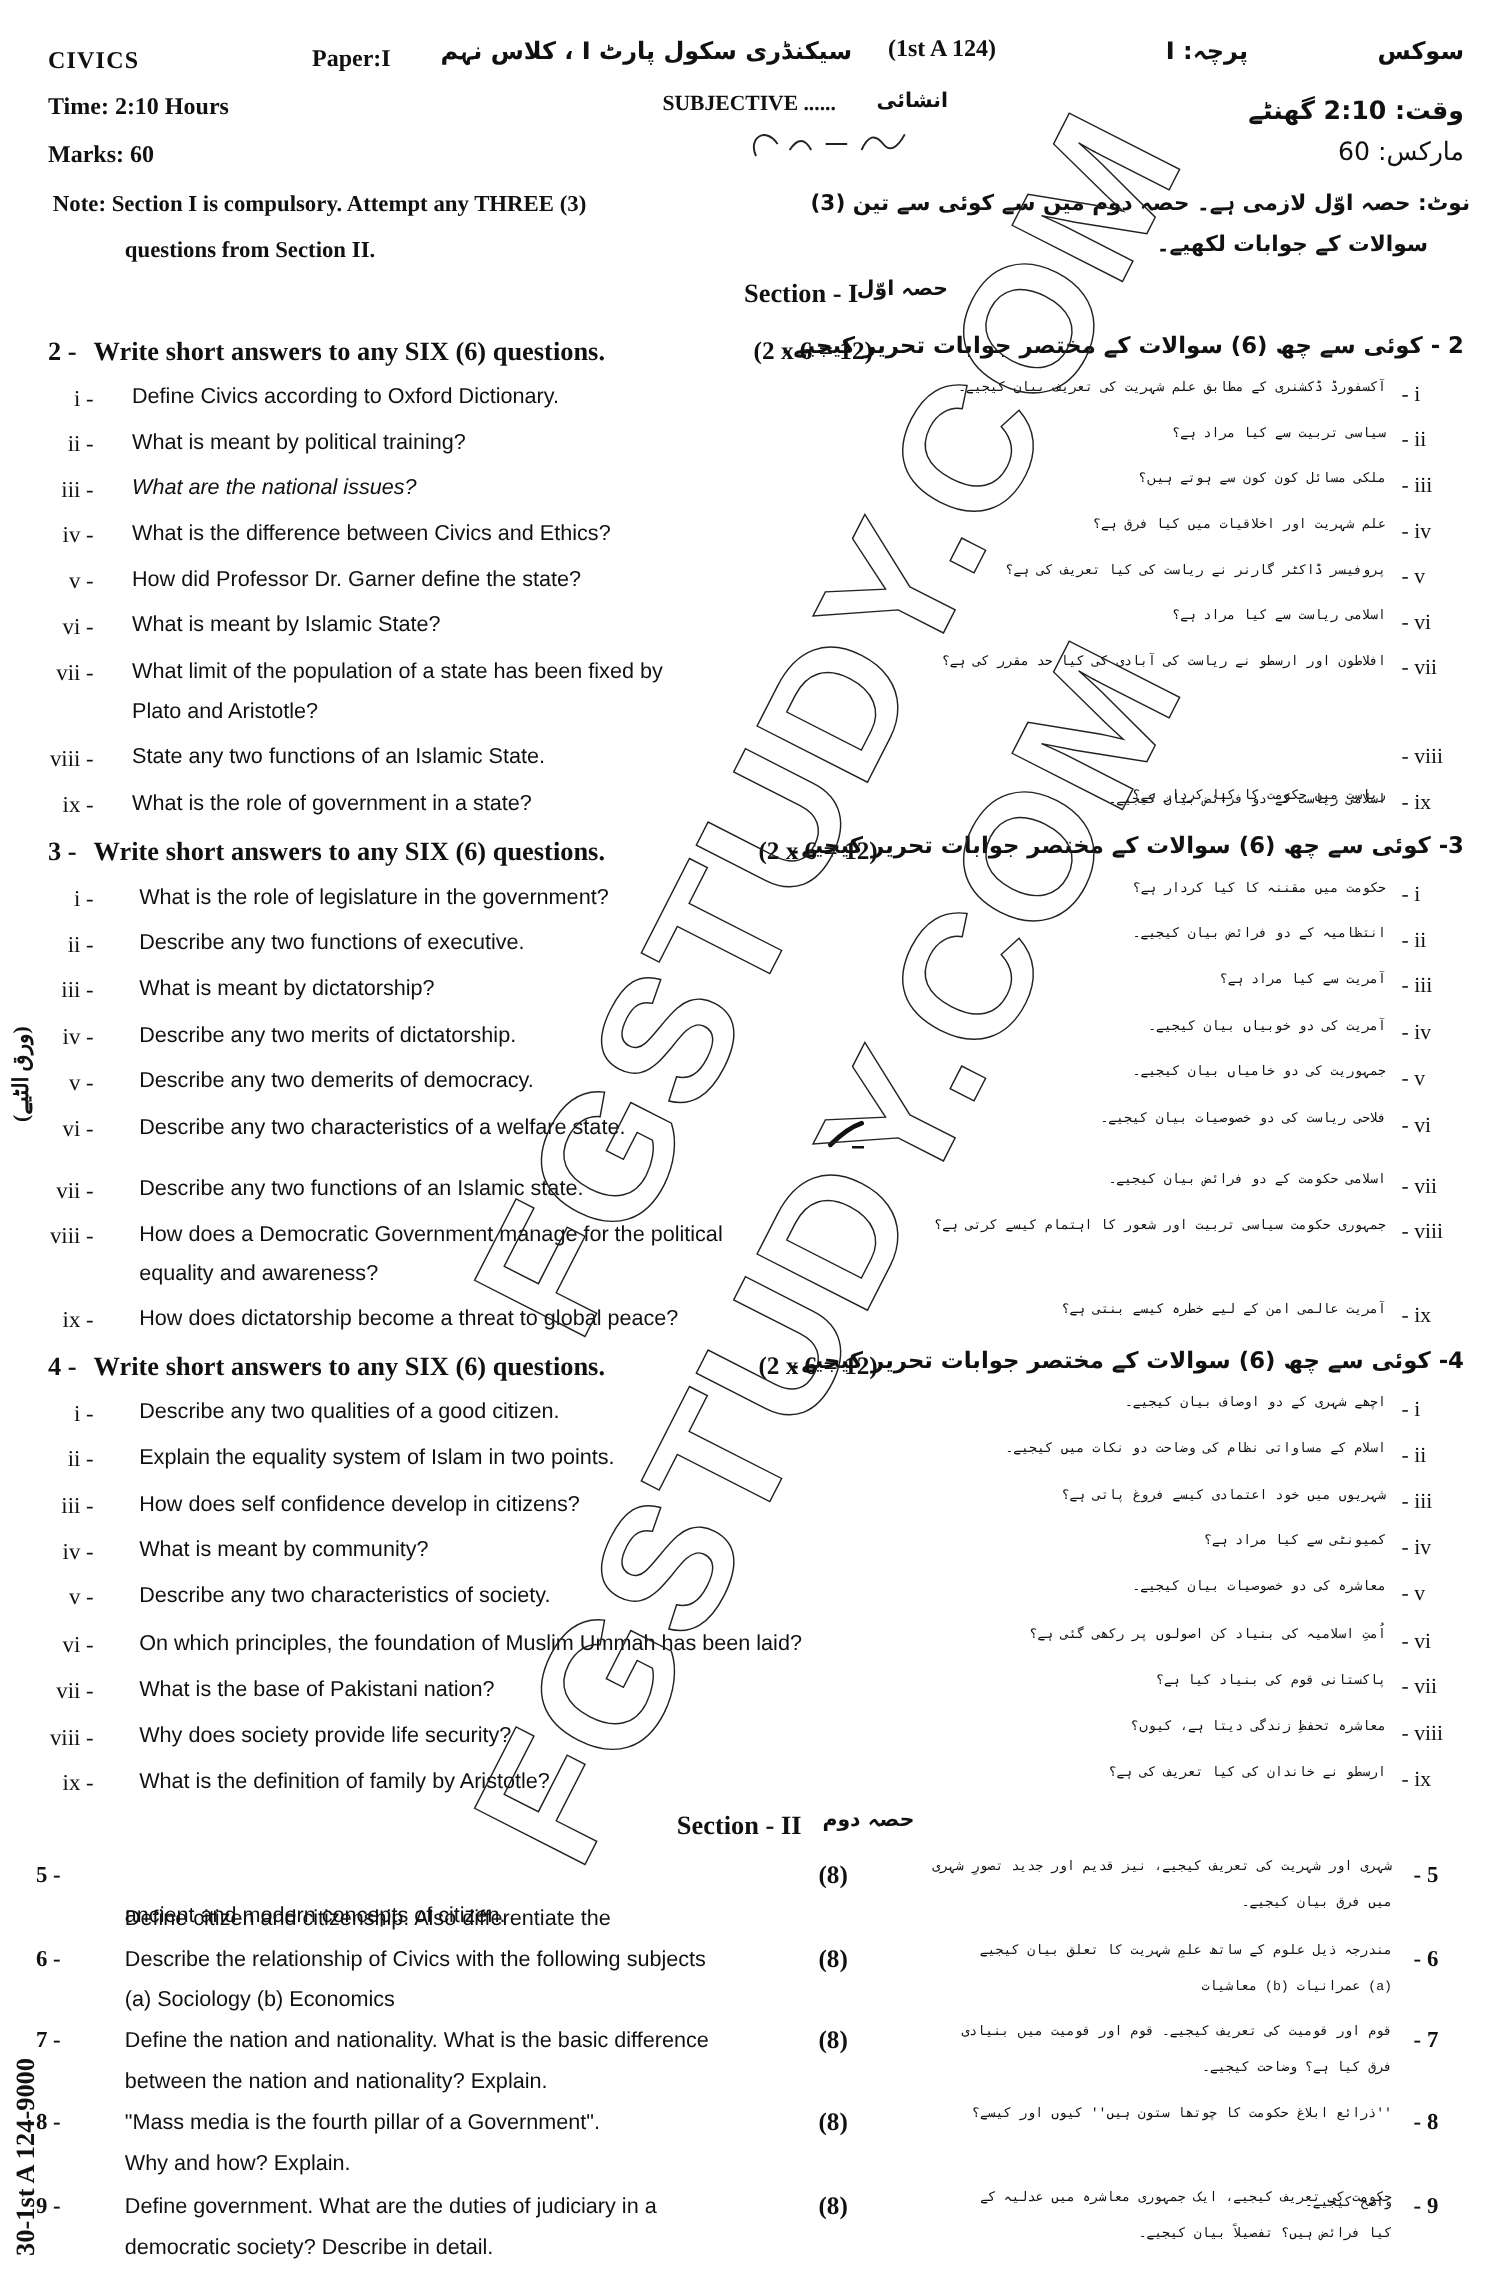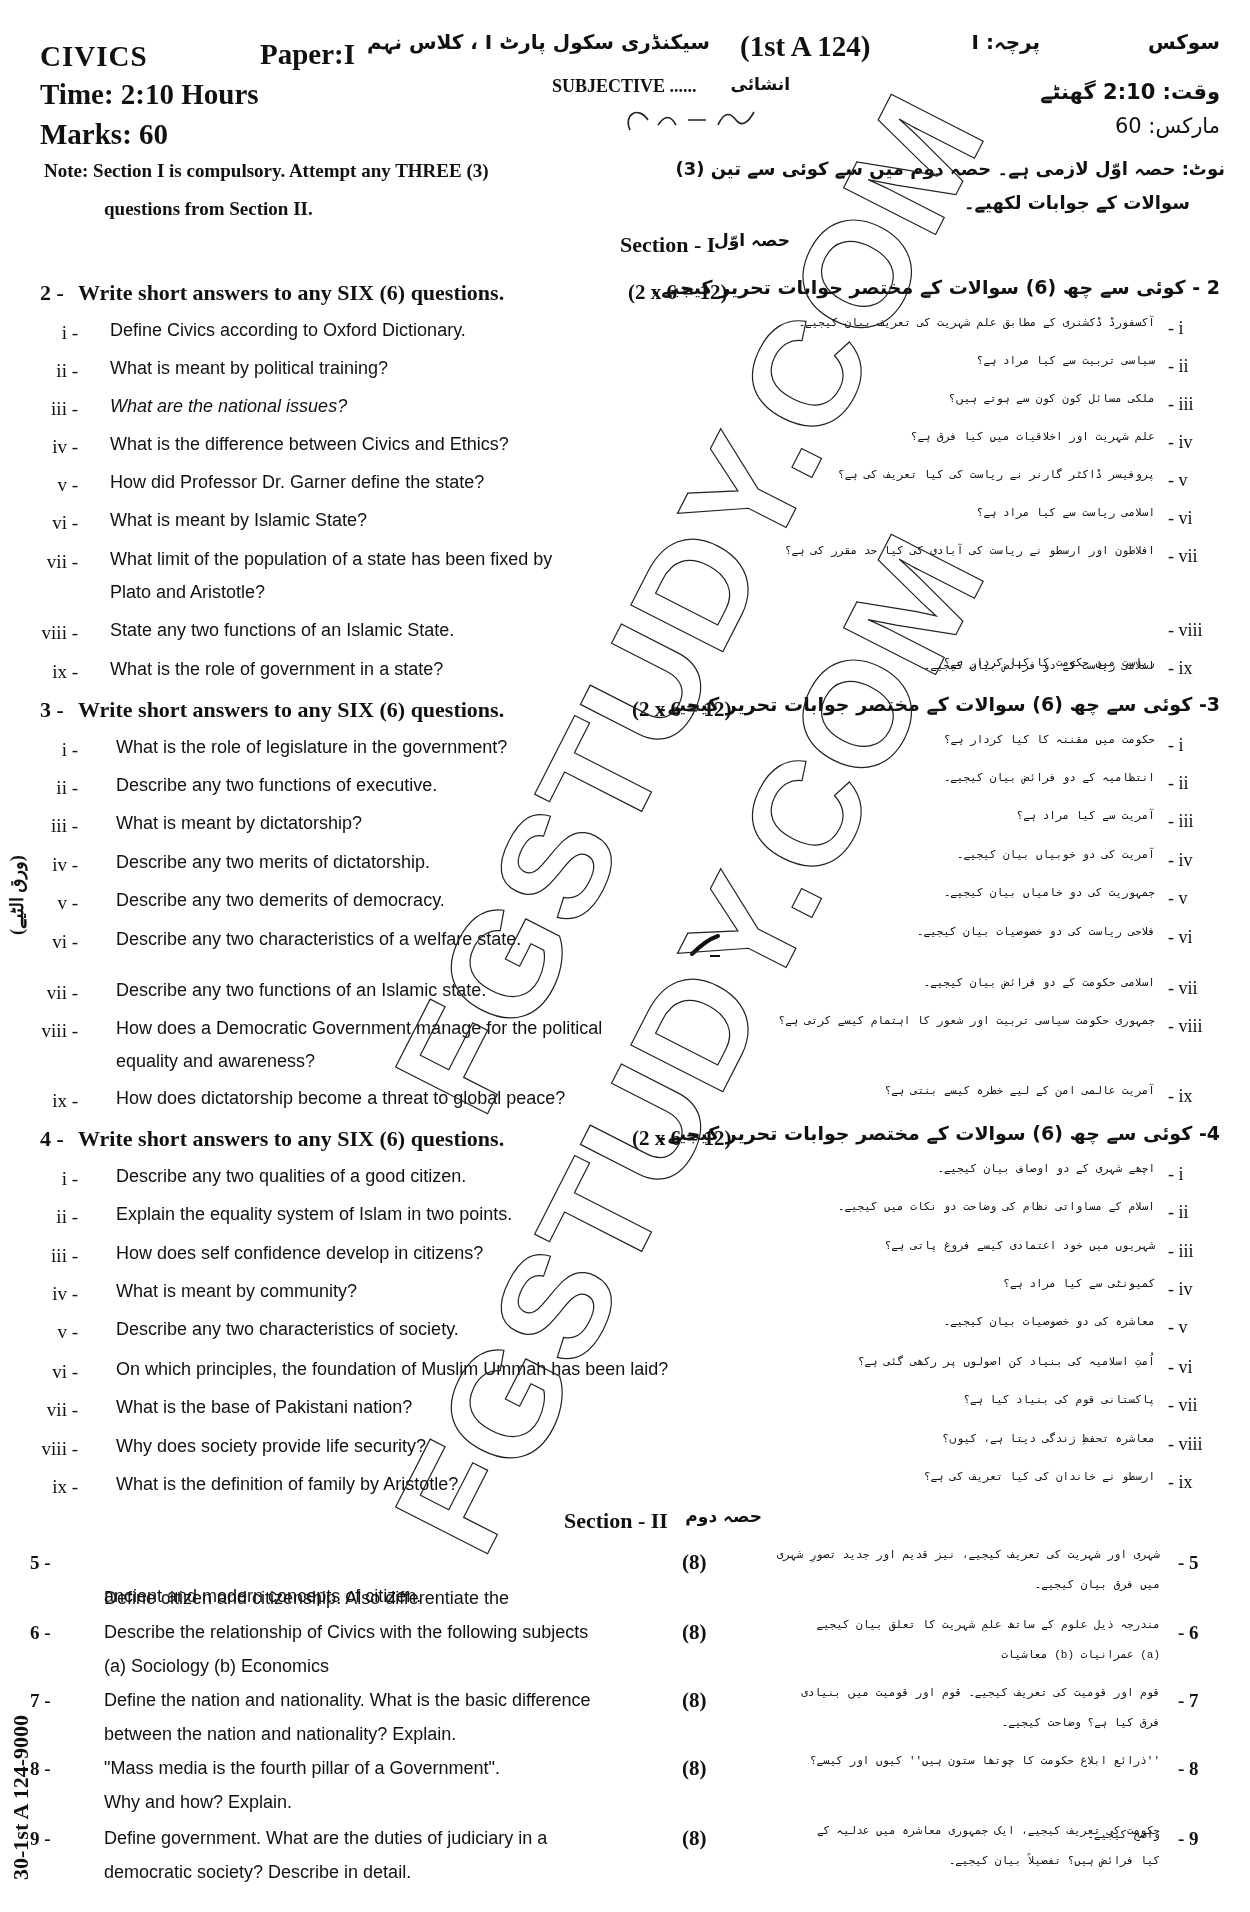--- a/index.html
+++ b/index.html
@@ -1,21 +1,21 @@
 <!DOCTYPE html>
 <html><head>
 <meta charset="utf-8">
 <style>
   html, body { margin:0; padding:0; background:#ffffff; }
   body { width:1250px; height:1912px; position:relative; overflow:hidden; color:#111; font-family:"Liberation Sans", sans-serif; }
   .abs { position:absolute; white-space:nowrap; }
   .serif-b { font-family:"Liberation Serif", serif; font-weight:bold; }
   .sans { font-family:"Liberation Sans", sans-serif; }
   .urdu { font-family:"DejaVu Sans", sans-serif; direction:rtl; text-align:right; }
-  .hdr { font-size:29px; }
+  .hdr { font-size:20px; }
   .qh { font-size:22px; }
   .item-num { font-family:"Liberation Serif", serif; font-size:19px; text-align:right; width:60px; }
   .item-text { font-size:18px; }
   .urdu-text { font-size:11px;font-family:Liberation Mono, monospace; }
   .urdu-num { font-family:"Liberation Serif", serif; font-size:18px; }
   .marks { font-family:"Liberation Serif", serif; font-weight:bold; font-size:21px; }
   .watermark { position:absolute; font-family:"Liberation Sans", sans-serif; font-weight:bold; font-size:150px; color:transparent; -webkit-text-stroke:1.2px #222; letter-spacing:2px; transform-origin:left top; }
   .sidecode { position:absolute; transform:rotate(-90deg); transform-origin:left top; font-family:"Liberation Serif", serif; font-weight:bold; font-size:22px; }
 </style>
 </head>

